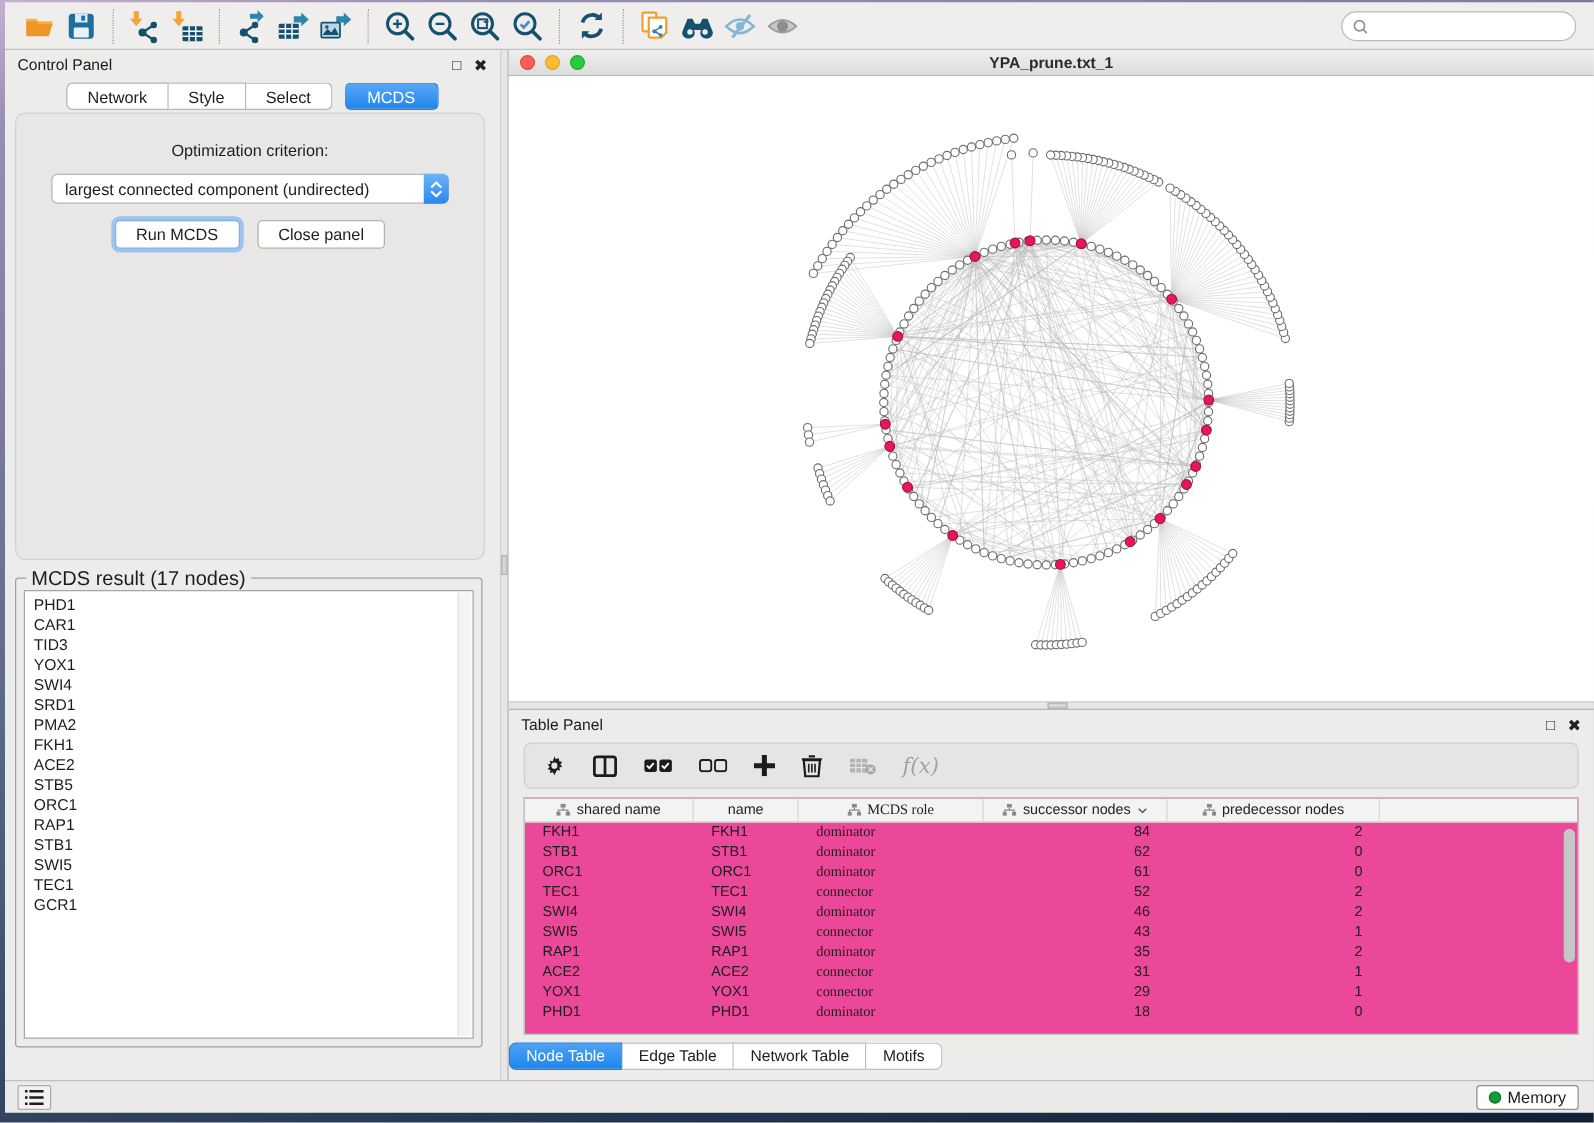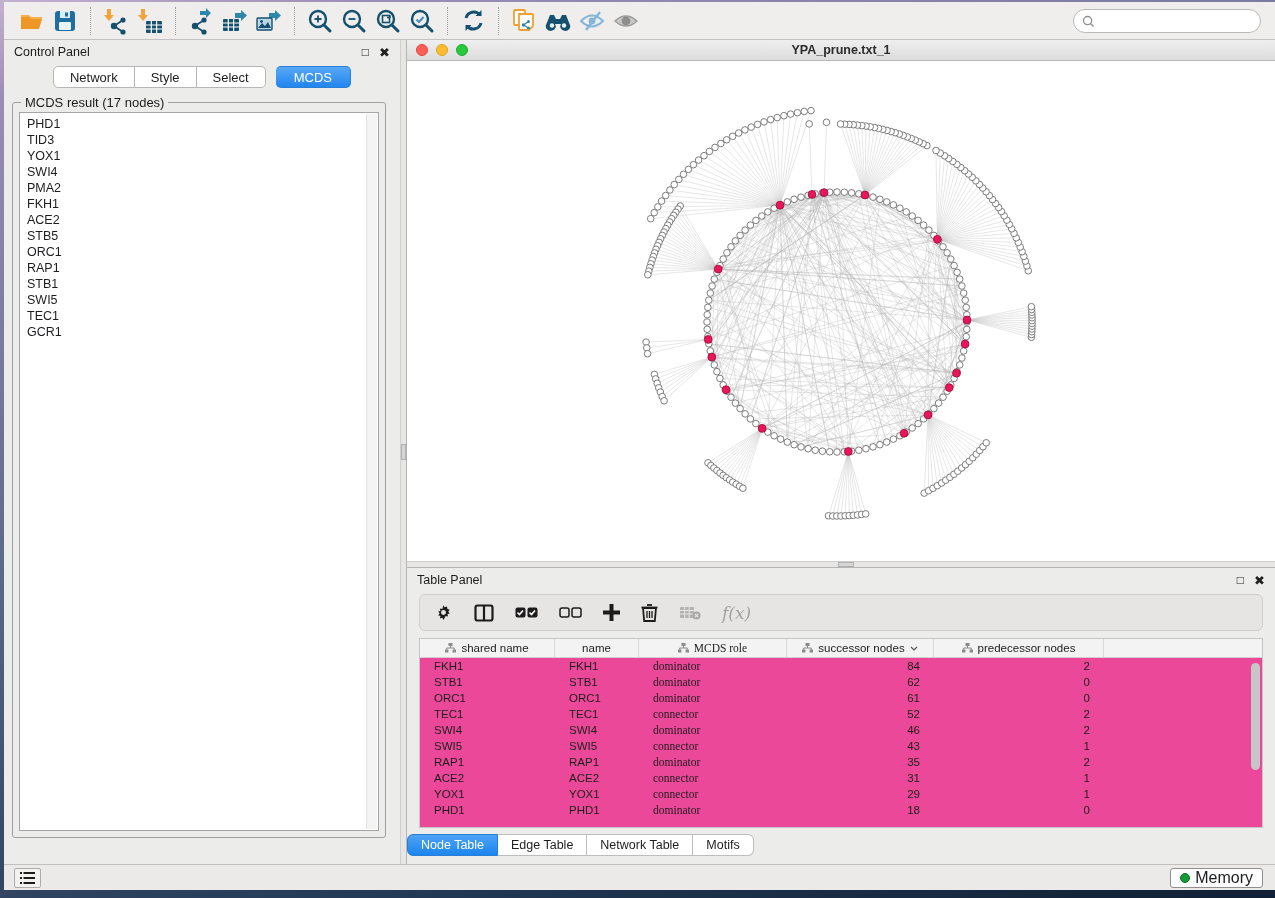--- a/index.html
+++ b/index.html
@@ -53,21 +53,21 @@
   .dropdown .val { flex:1; padding-left:10px; font-size:13px; white-space:nowrap; }
   .stepper { width:20px; height:24px; margin:-1px -1px -1px 0; border-radius:0 5px 5px 0;
              background:linear-gradient(#6cb3f8,#2a87ef); display:flex; flex-direction:column;
              align-items:center; justify-content:center; gap:1px; }
   .btnrow { display:flex; gap:14px; margin-top:13px; }
   .pbtn { height:23px; padding:0 16px; background:#fff; border:1px solid #b2b2b2; border-radius:4px;
           font-size:13px; display:flex; align-items:center; }
   .pbtn.focus { box-shadow:0 0 0 3px rgba(94,166,245,.55); border-color:#7fb0e8; }
 
   .groupbox { flex:1; margin:14px 14px 26px 8px; border:1px solid #a0a0a0; border-radius:3px; position:relative; }
-  .legend { position:absolute; top:-8px; left:8px; background:#ececea; padding:0 4px; font-size:13px; }
+  .legend { position:absolute; top:-8px; left:8px; background:#ececea; padding:0 4px; font-size:16px; }
   .mcdslist { position:absolute; inset:9px 6px 6px 6px; background:#fff; border:1px solid #a5a5a5;
               overflow:hidden; padding:3px 0 0 7px; }
   .mcdslist .track { position:absolute; top:1px; bottom:1px; right:1px; width:11px;
                      background:#f4f4f4; border-left:1px solid #e2e2e2; }
   .mcds-item { font-size:12.5px; line-height:16px; }
 
   
   .netwin { flex:1; display:flex; flex-direction:column; min-height:0; background:#fff; }
   .nettitle { height:21px; background:linear-gradient(#efefef,#dcdcdc); border-bottom:1px solid #b9b9b9;
               display:flex; align-items:center; position:relative; flex:0 0 auto;font-weight:bold; }
@@ -111,21 +111,21 @@
   .ttab:first-child { border-left:1px solid #bdbdbd; border-radius:6px 0 0 6px; }
   .ttab:last-child { border-radius:0 6px 6px 0; }
   .ttab.sel { background:linear-gradient(#4da2f5,#1c86ee); color:#fff; border-color:#2a7fd4; }
 
   
   .statusbar { height:26px; background:#eceae9; border-top:1px solid #c2c0bf; display:flex;
                align-items:center; flex:0 0 auto; position:relative; }
   .listbtn { margin-left:10px; width:27px; height:20px; background:#f4f2f1; border:1px solid #aeacab;
              border-radius:2px; display:flex; align-items:center; justify-content:center; }
   .membtn { position:absolute; right:12px; height:20px; padding:0 9px; background:#fdfdfd;
-            border:1px solid #8f8f8f; border-radius:3px; display:flex; align-items:center; gap:5px; font-size:16px; }
+            border:1px solid #8f8f8f; border-radius:3px; display:flex; align-items:center; gap:5px; font-size:13px; }
   .memdot { width:10px; height:10px; border-radius:50%; background:#159a38; border:1px solid #0d7328; }
 </style>
 </head>
 <body>
 
 <div class="app">
 
   <div class="toolbar">
     <div class="tbtn">
       <svg width="27" height="27" viewBox="0 0 27 27">
@@ -278,28 +278,48 @@
         <span class="sp"></span>
         <span class="wbtn">□</span>
         <span class="wbtn x">✖</span>
       </div>
       <div class="cptabs">
         <div class="cptab">Network</div>
         <div class="cptab">Style</div>
         <div class="cptab">Select</div>
         <div class="cptab sel">MCDS</div>
       </div>
+      <div class="cpcard">
+        <div class="optlabel">Optimization criterion:</div>
+        <div class="dropdown">
+          <div class="val">largest connected component (undirected)</div>
+          <div class="stepper">
+            <svg width="10" height="6" viewBox="0 0 10 6">
+                <path d="M1 5l4-4 4 4" fill="none" stroke="#fff" stroke-width="1.8"></path>
+              </svg>
+            <svg width="10" height="6" viewBox="0 0 10 6">
+                <path d="M1 1l4 4 4-4" fill="none" stroke="#fff" stroke-width="1.8"></path>
+              </svg>
+          </div>
+        </div>
+        <div class="btnrow">
+          <div class="pbtn focus">Run MCDS</div>
+          <div class="pbtn">Close panel</div>
+        </div>
+      </div>
       <div class="groupbox">
         <div class="legend">MCDS result (17 nodes)</div>
         <div class="mcdslist" id="mcds-list">
           <div class="track"></div>
         <div class="mcds-item">PHD1</div>
+            <div class="mcds-item">CAR1</div>
             <div class="mcds-item">TID3</div>
             <div class="mcds-item">YOX1</div>
             <div class="mcds-item">SWI4</div>
+            <div class="mcds-item">SRD1</div>
             <div class="mcds-item">PMA2</div>
             <div class="mcds-item">FKH1</div>
             <div class="mcds-item">ACE2</div>
             <div class="mcds-item">STB5</div>
             <div class="mcds-item">ORC1</div>
             <div class="mcds-item">RAP1</div>
             <div class="mcds-item">STB1</div>
             <div class="mcds-item">SWI5</div>
             <div class="mcds-item">TEC1</div>
             <div class="mcds-item">GCR1</div>

